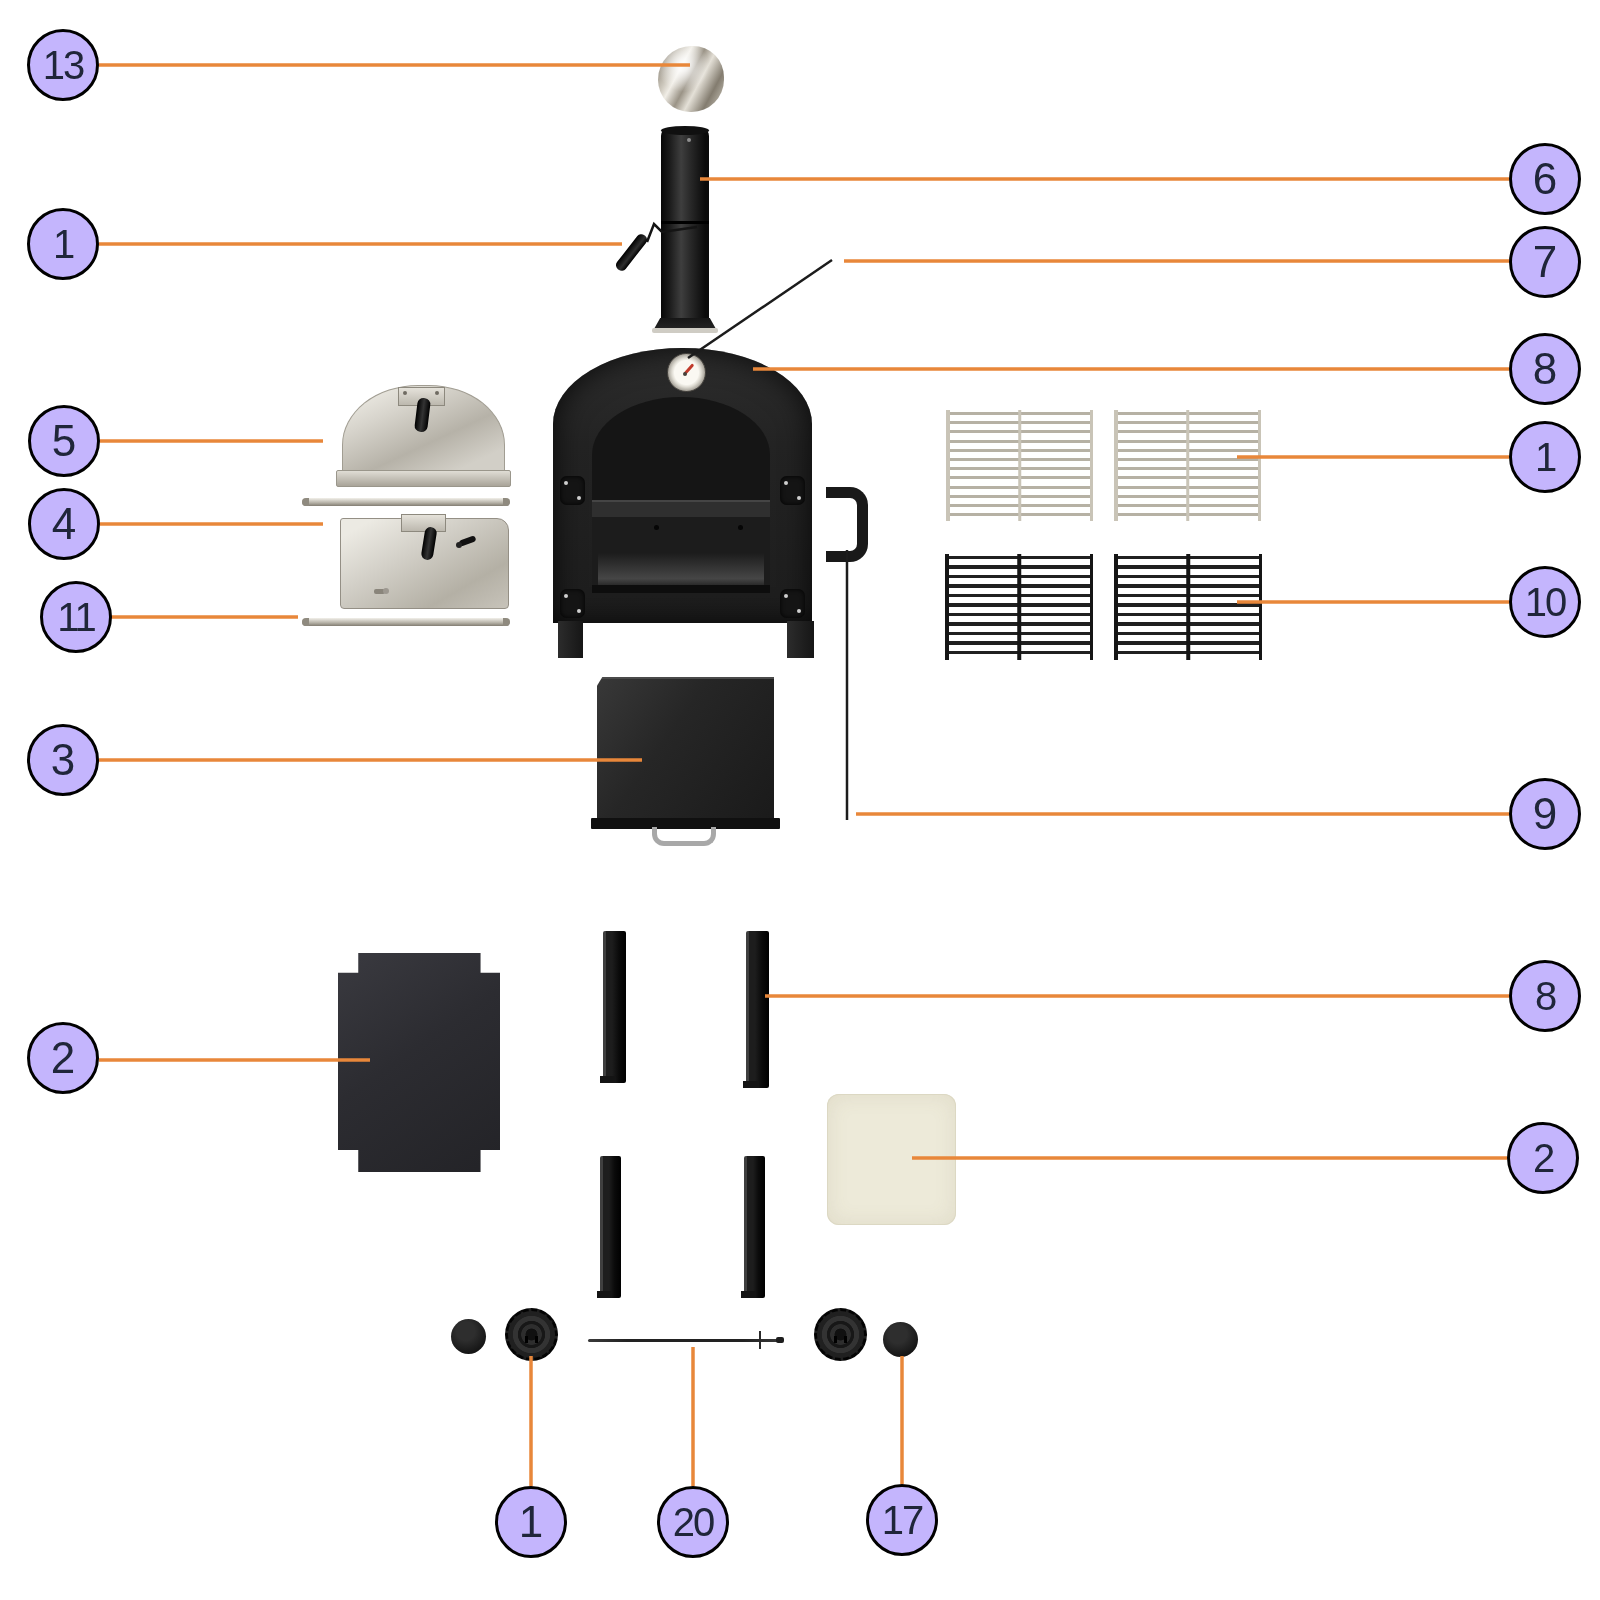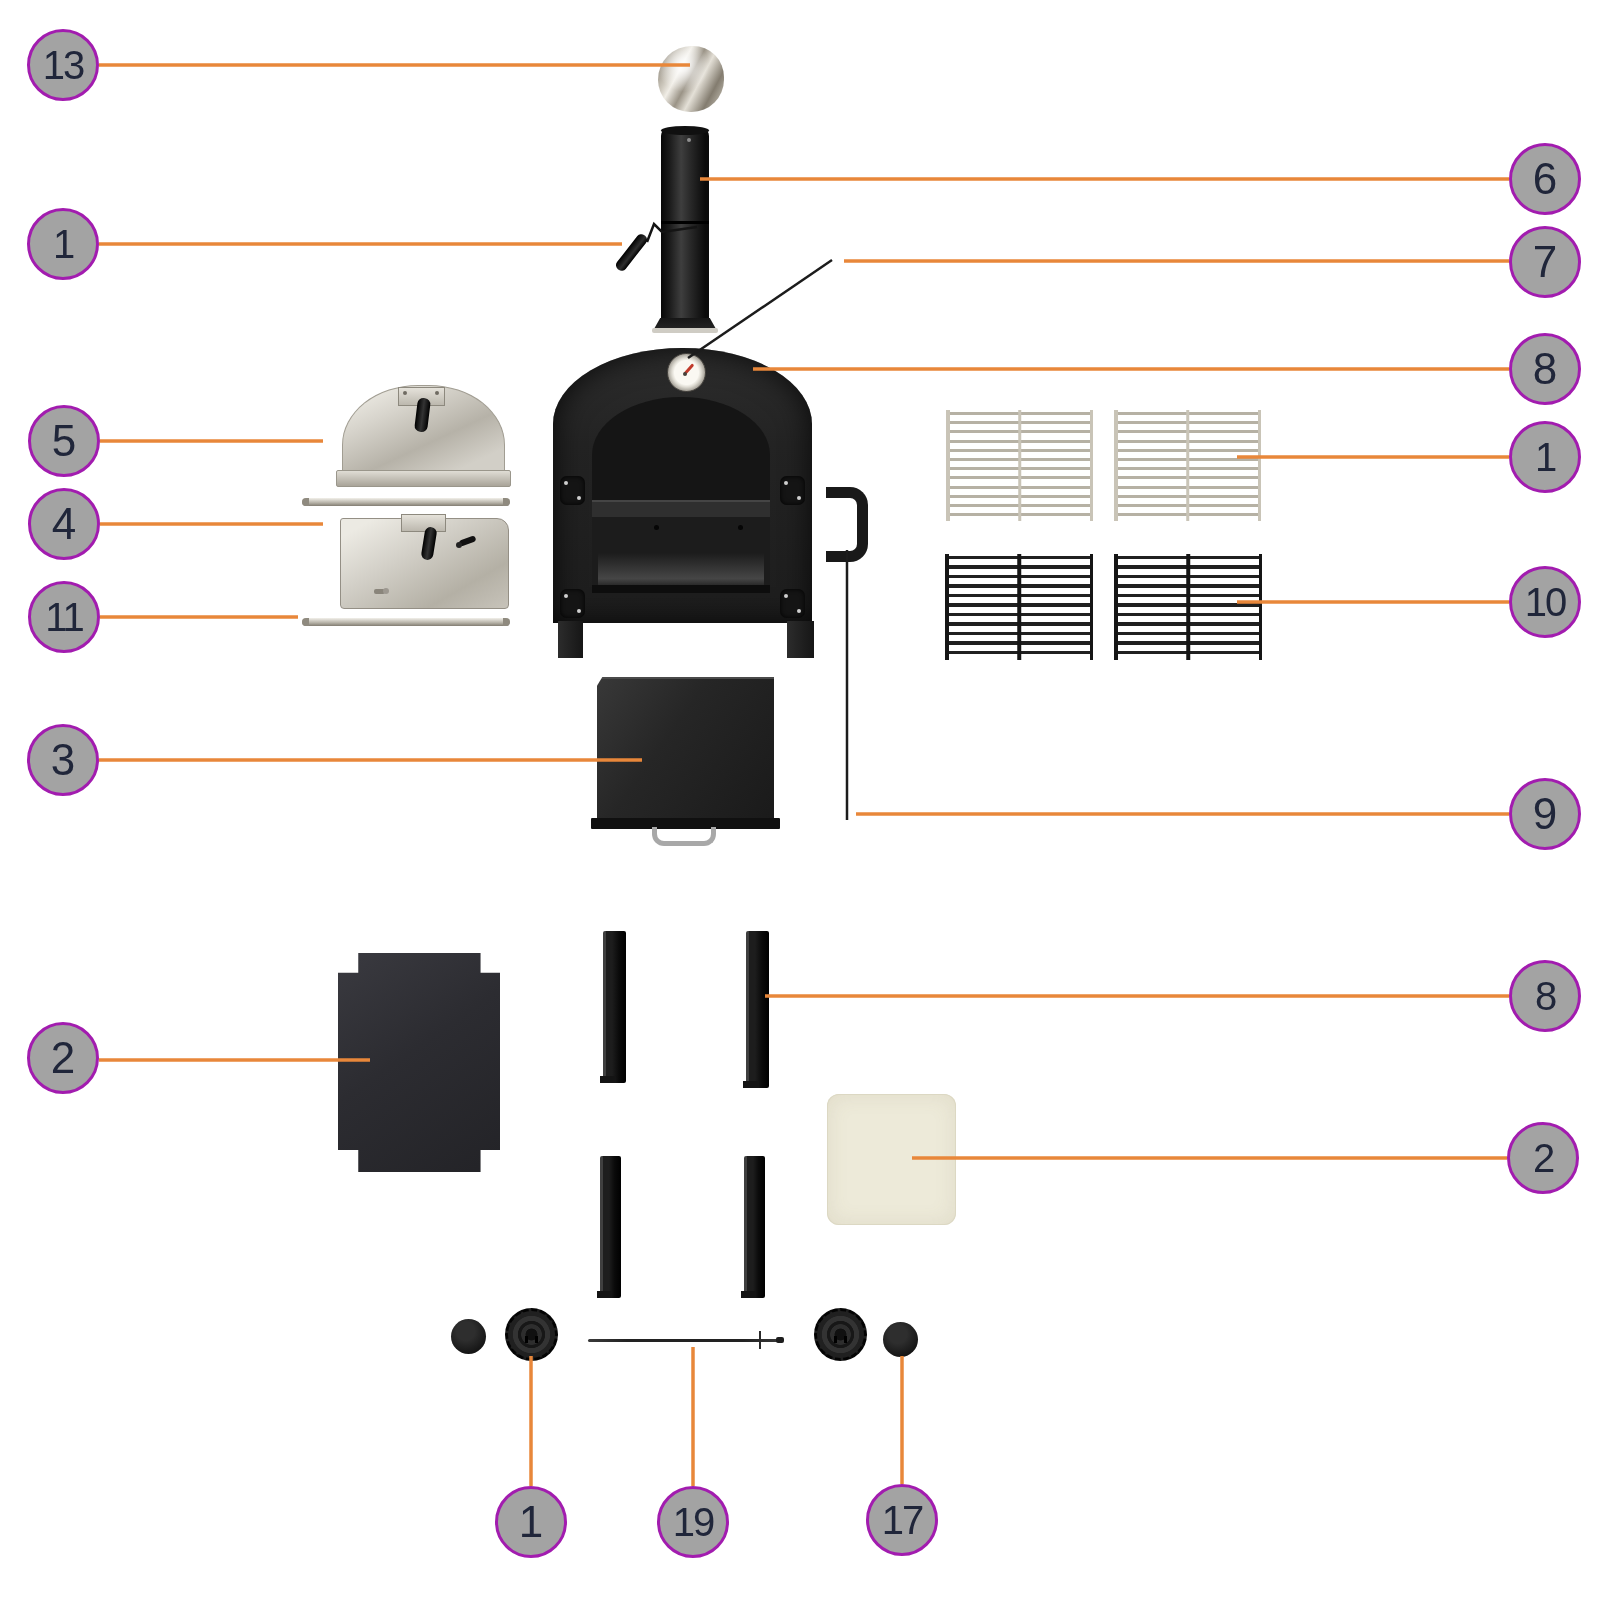--- a/index.html
+++ b/index.html
@@ -1,21 +1,21 @@
 <!DOCTYPE html>
 <html><head>
 <meta charset="utf-8">
 <style>
   html,body{margin:0;padding:0;background:#fff;}
   #canvas{position:relative;width:1600px;height:1600px;background:#fff;overflow:hidden;
           font-family:"Liberation Sans", sans-serif;}
   .p{position:absolute;}
   
-  .co{position:absolute;width:66px;height:66px;border:3px solid #a21caf;border-radius:50%;
-      background:#a3a3a3;display:flex;align-items:center;justify-content:center;z-index:30;}
+  .co{position:absolute;width:66px;height:66px;border:3px solid #000000;border-radius:50%;
+      background:#c4b5fd;display:flex;align-items:center;justify-content:center;z-index:30;}
   .co span{font:300 44px/1 "Liberation Sans", sans-serif;color:#20263A;}
   .co span.d2{font-size:40px;letter-spacing:-2px;}
   
   #lines{position:absolute;left:0;top:0;z-index:20;pointer-events:none;}
   
   .hinge{position:absolute;width:25px;height:29px;background:#141414;border-radius:7px;
          box-shadow:inset 0 0 5px #000;z-index:11;}
   .hinge::before,.hinge::after{content:'';position:absolute;width:4px;height:4px;border-radius:50%;background:#cfcfcf;}
   .hinge::before{left:4px;top:5px;}
   .hinge::after{right:4px;bottom:5px;}
@@ -221,21 +221,21 @@
     </div>
   <div class="co" style="left:27px;top:208px;">
       <span class="d2">1</span>
     </div>
   <div class="co" style="left:28px;top:405px;">
       <span>5</span>
     </div>
   <div class="co" style="left:28px;top:488px;">
       <span>4</span>
     </div>
-  <div class="co" style="left:28px;top:581px;">
+  <div class="co" style="left:40px;top:581px;">
       <span class="d2">11</span>
     </div>
   <div class="co" style="left:27px;top:724px;">
       <span>3</span>
     </div>
   <div class="co" style="left:27px;top:1022px;">
       <span>2</span>
     </div>
 
   <div class="co" style="left:1509px;top:143px;">
@@ -260,19 +260,19 @@
       <span class="d2">8</span>
     </div>
   <div class="co" style="left:1507px;top:1122px;">
       <span class="d2">2</span>
     </div>
 
   <div class="co" style="left:495px;top:1486px;">
       <span>1</span>
     </div>
   <div class="co" style="left:657px;top:1486px;">
-      <span class="d2">19</span>
+      <span class="d2">20</span>
     </div>
   <div class="co" style="left:866px;top:1484px;">
       <span class="d2">17</span>
     </div>
 
 </div>
 
 </body></html>

